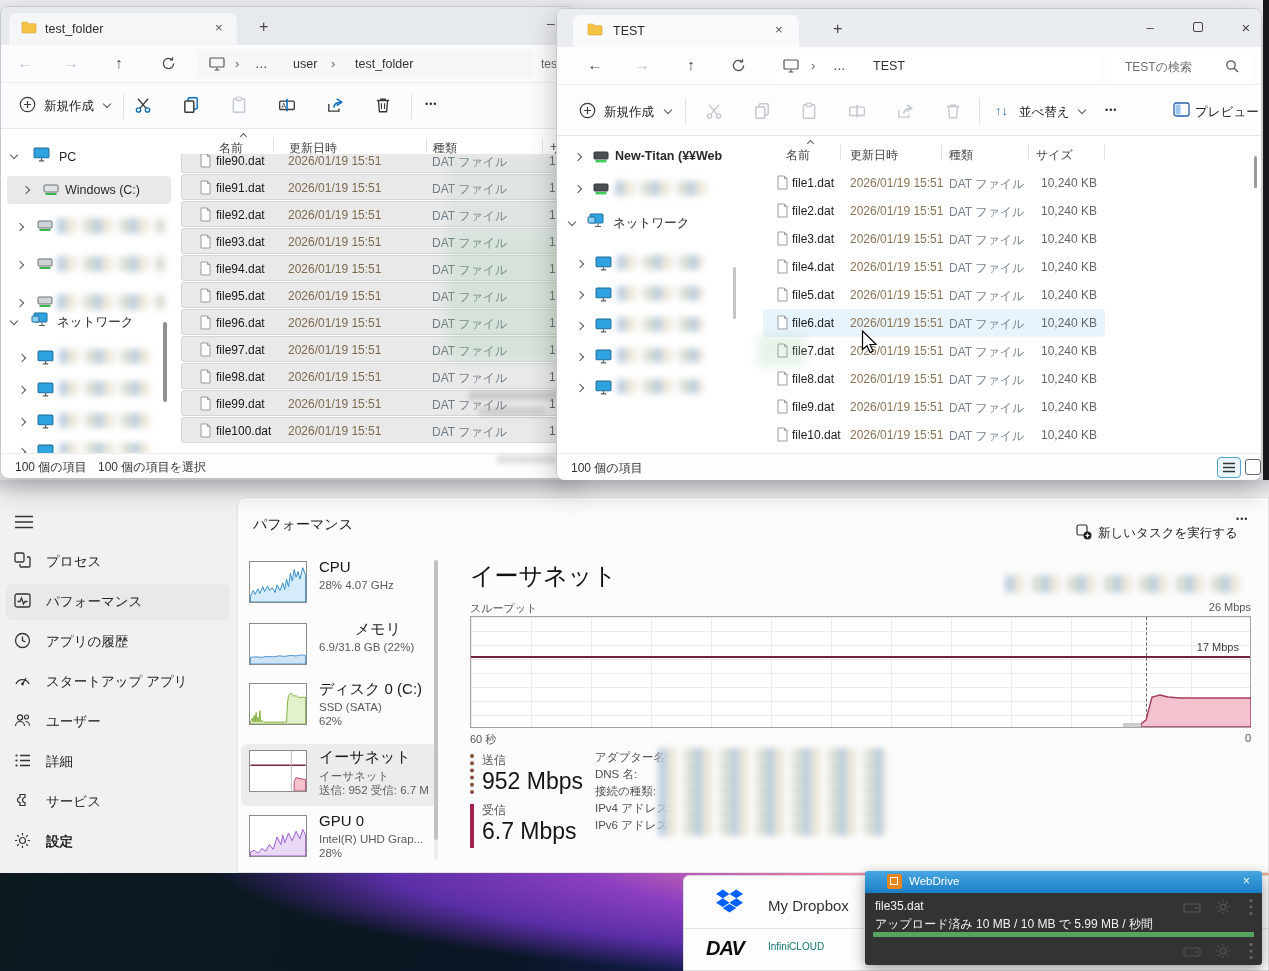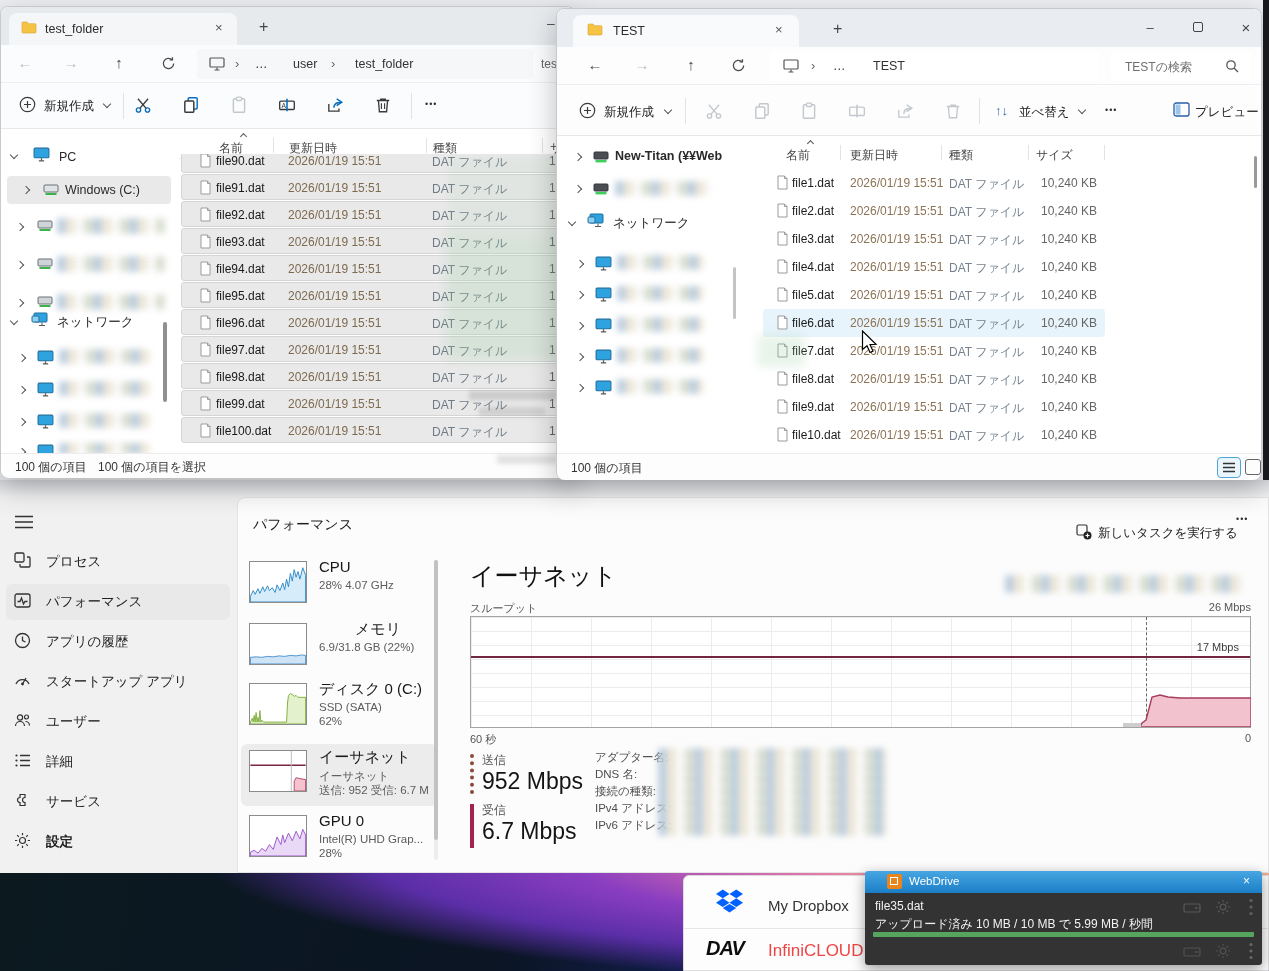--- a/index.html
+++ b/index.html
@@ -994,21 +994,21 @@
               <path d="M19.5 8.4 L26 12.6 19.5 16.8 13 12.6Z"></path>
               <path d="M6.5 17.8 L13 22 19.5 17.8 13 13.8Z"></path>
             </g>
           </svg>
       </span>
       <span class="abs nowrap" style="left:84px;top:19px;font-size:15px;color:#333;">My Dropbox</span>
     </div>
     <div class="abs" style="left:0;top:52px;width:584px;height:1px;background:#e6e6e6;"></div>
     <div class="abs" style="left:0;top:53px;width:584px;height:42px;">
       <span class="abs" style="left:22px;top:8px;font-size:20px;font-weight:800;font-style:italic;letter-spacing:-1px;color:#0d0d0d;">DAV</span>
-      <span class="abs nowrap" style="left:84px;top:12px;font-size:17px;color:#ef4444;">InfiniCLOUD</span>
+      <span class="abs nowrap" style="left:84px;top:12px;font-size:10px;color:#0f766e;">InfiniCLOUD</span>
     </div>
   </div>
 
   <div id="wd-pop">
     <div id="wd-title">
       <span class="abs" style="left:22px;top:3px;width:15px;height:15px;background:#e8851c;border-radius:2px;">
         <span class="abs" style="left:3px;top:3px;width:8px;height:8px;border:1.6px solid #fff;"></span>
       </span>
       <span class="abs" style="left:44px;top:4px;font-size:11.5px;color:#fff;">WebDrive</span>
       <span class="abs" style="left:378px;top:3px;font-size:12px;color:#fff;">×</span>

